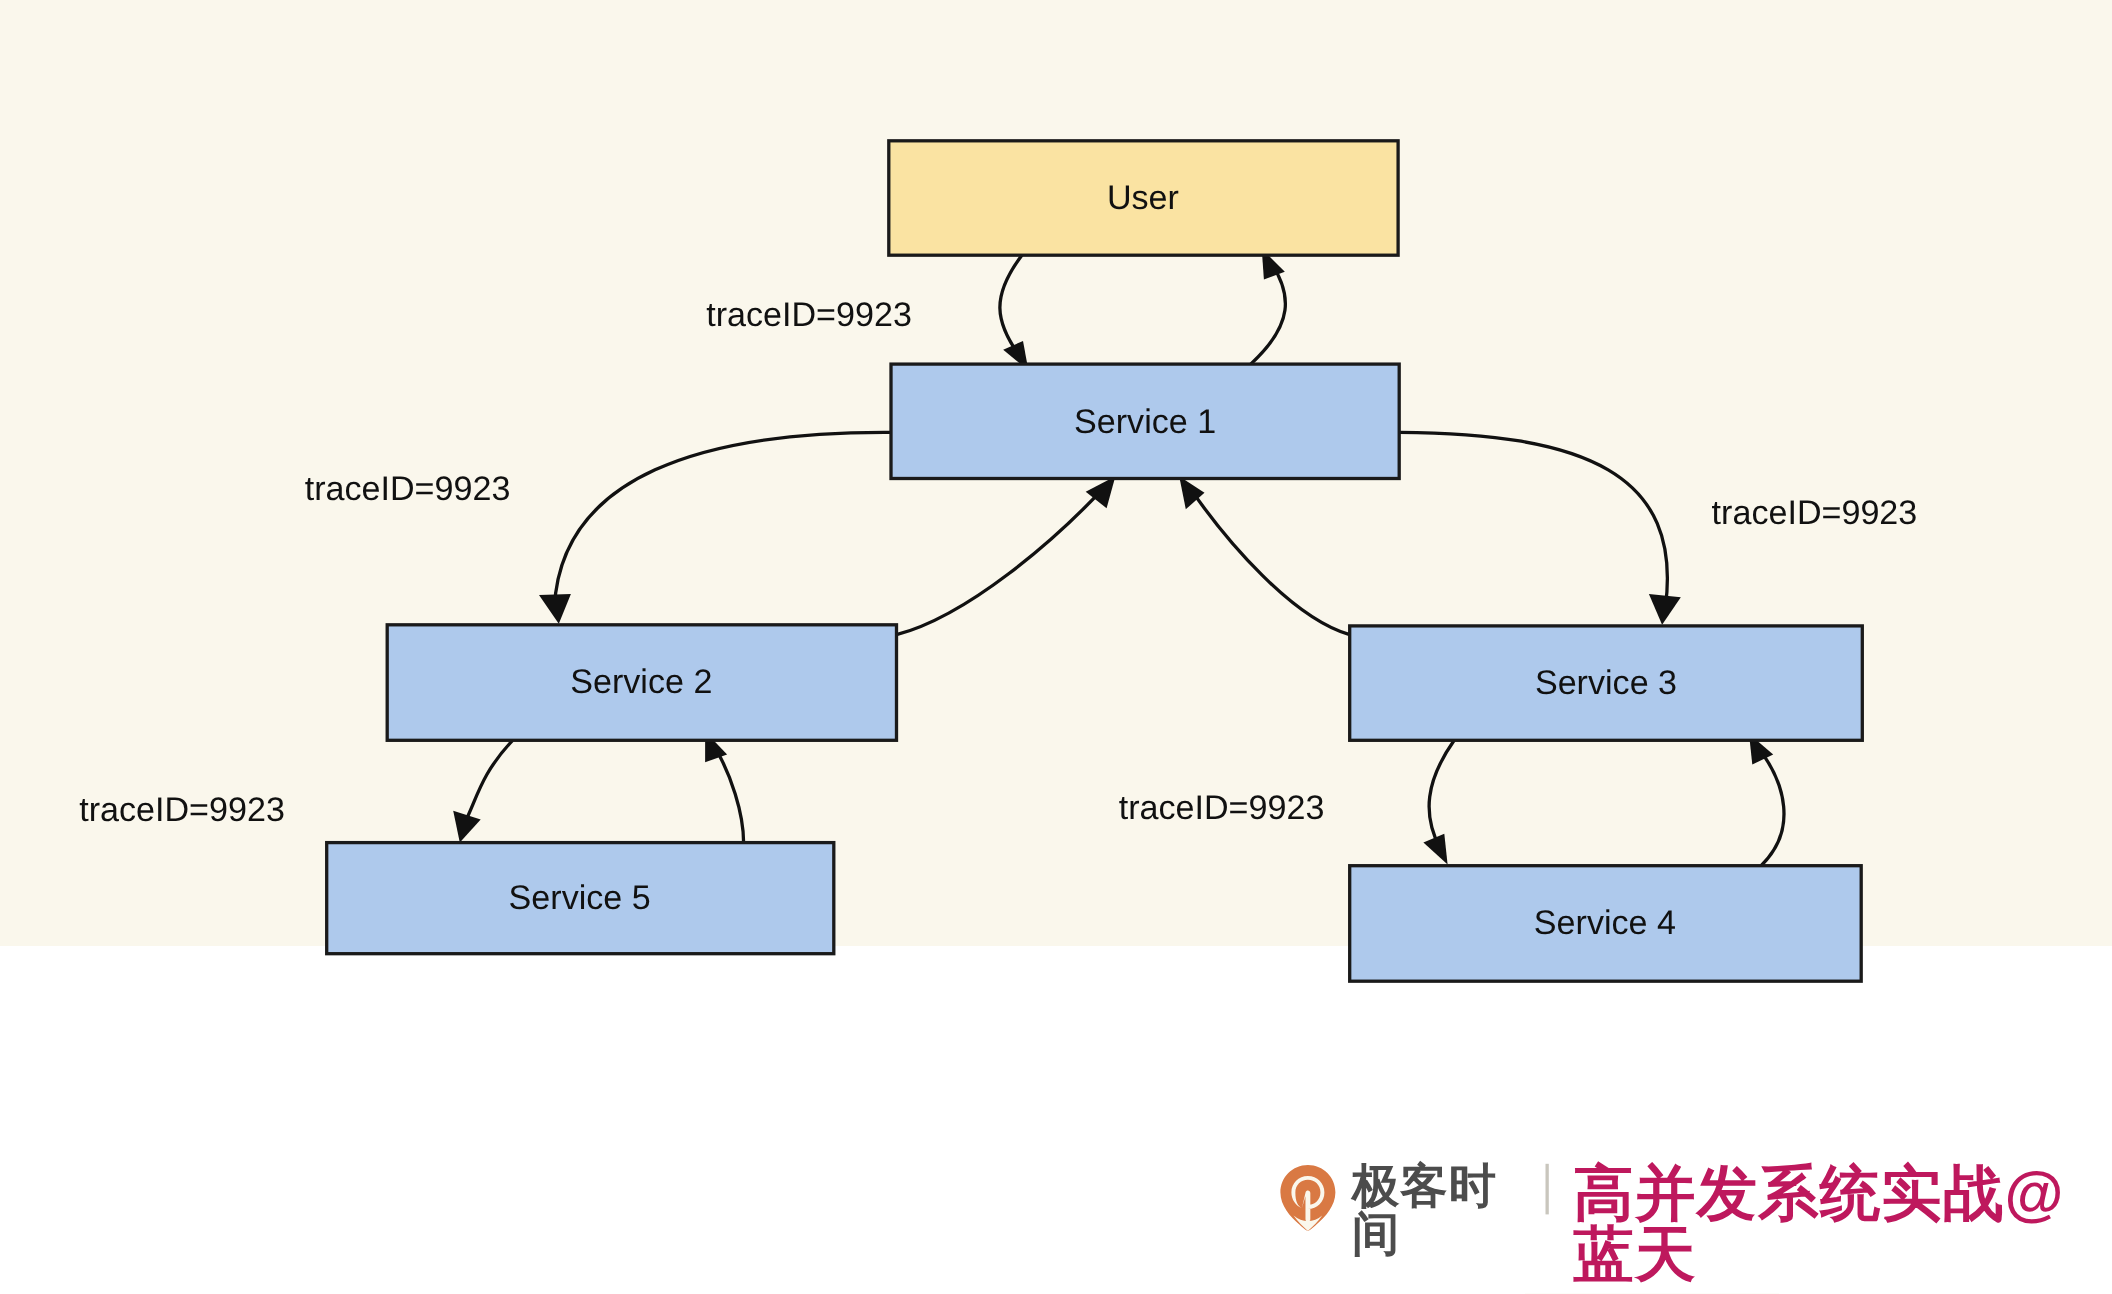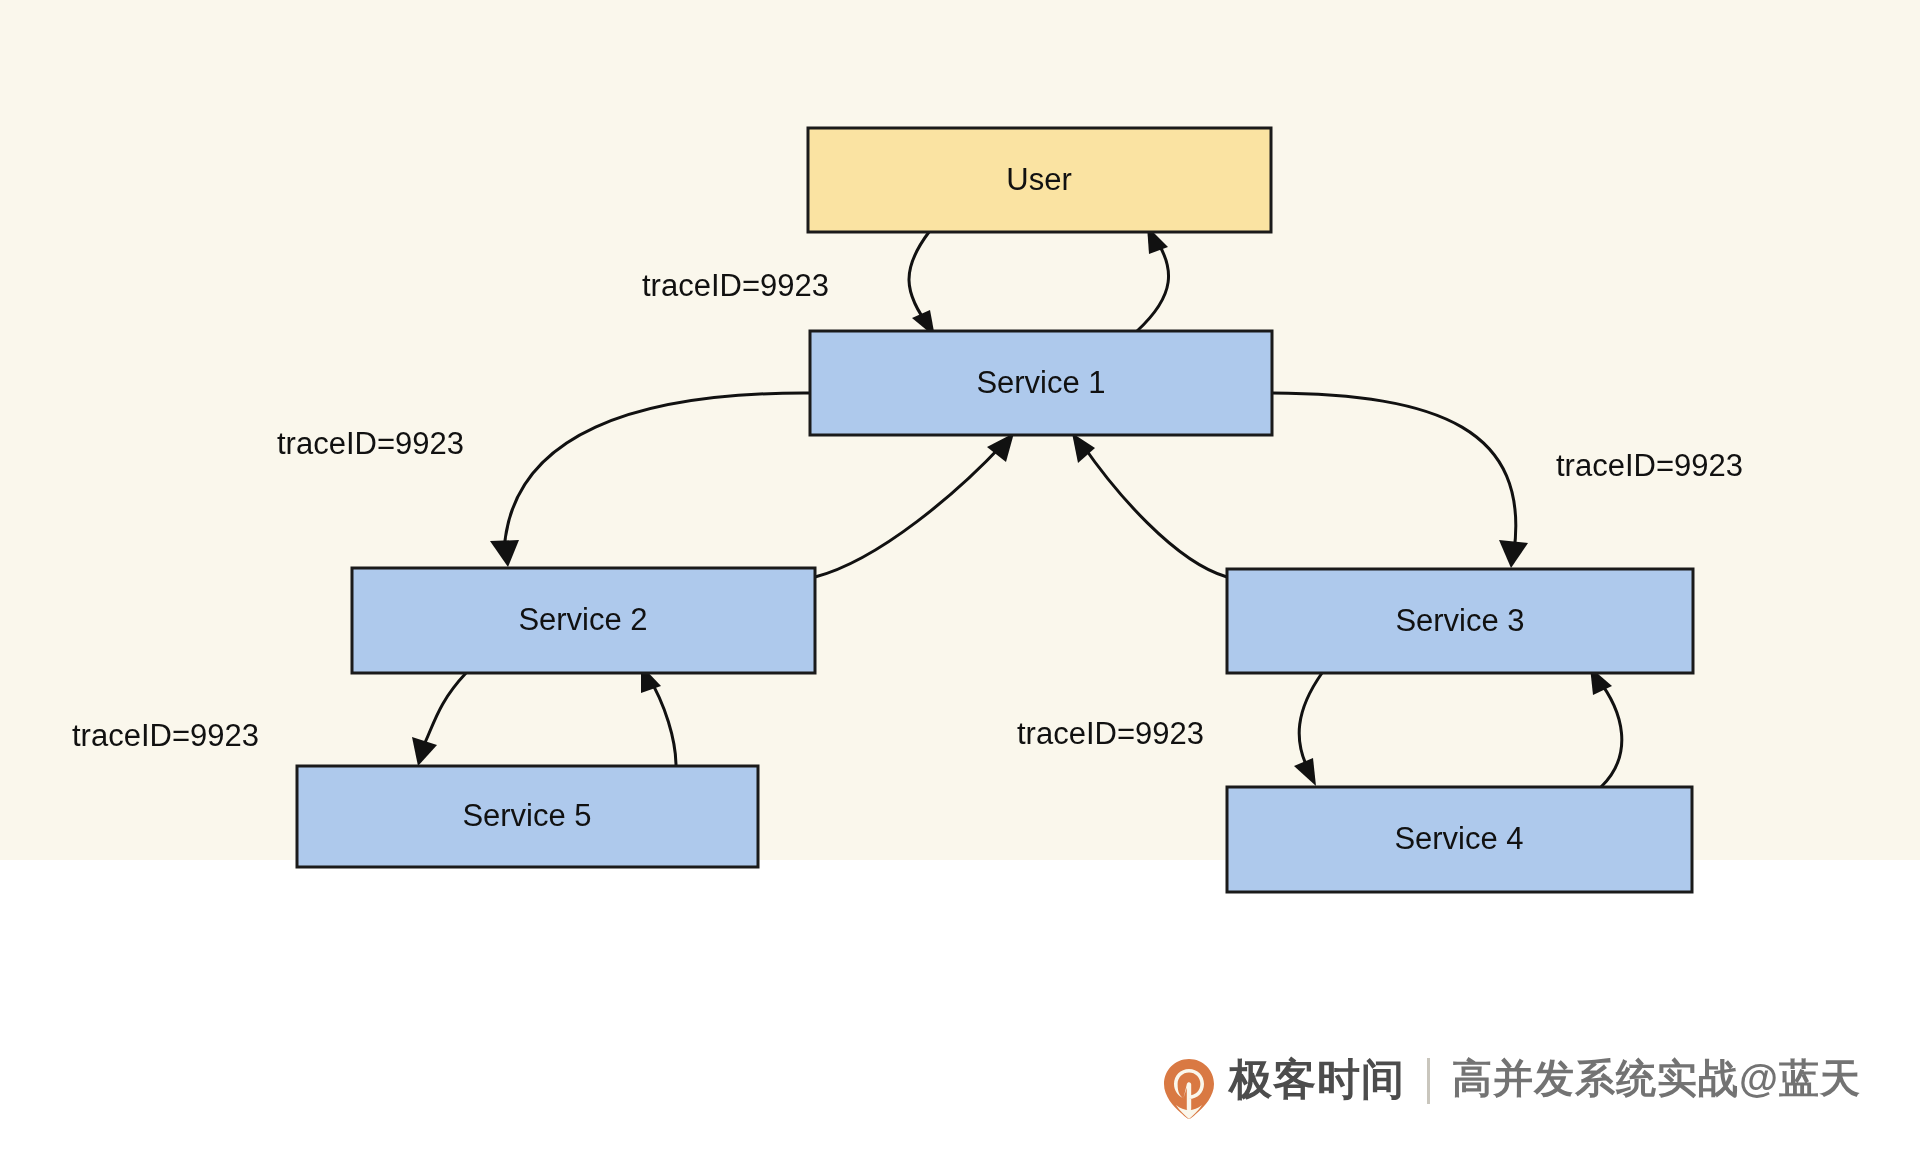--- a/index.html
+++ b/index.html
@@ -78,23 +78,23 @@
   }
   .wm-sep {
     width: 3px;
     height: 46px;
     background: #c9c6bd;
     margin: 0 22px;
     flex: 0 0 auto;
   }
   .wm-course {
     font-family: "Liberation Sans", sans-serif;
-    font-size: 40px;
+    font-size: 55px;
     font-weight: 700;
-    color: #737373;
+    color: #be185d;
     letter-spacing: 1px;
     line-height: 1;
   }
 </style>
 </head>
 <body>
 
 <div id="canvas">
 
   <svg id="diagram" viewBox="0 0 1920 1176">

